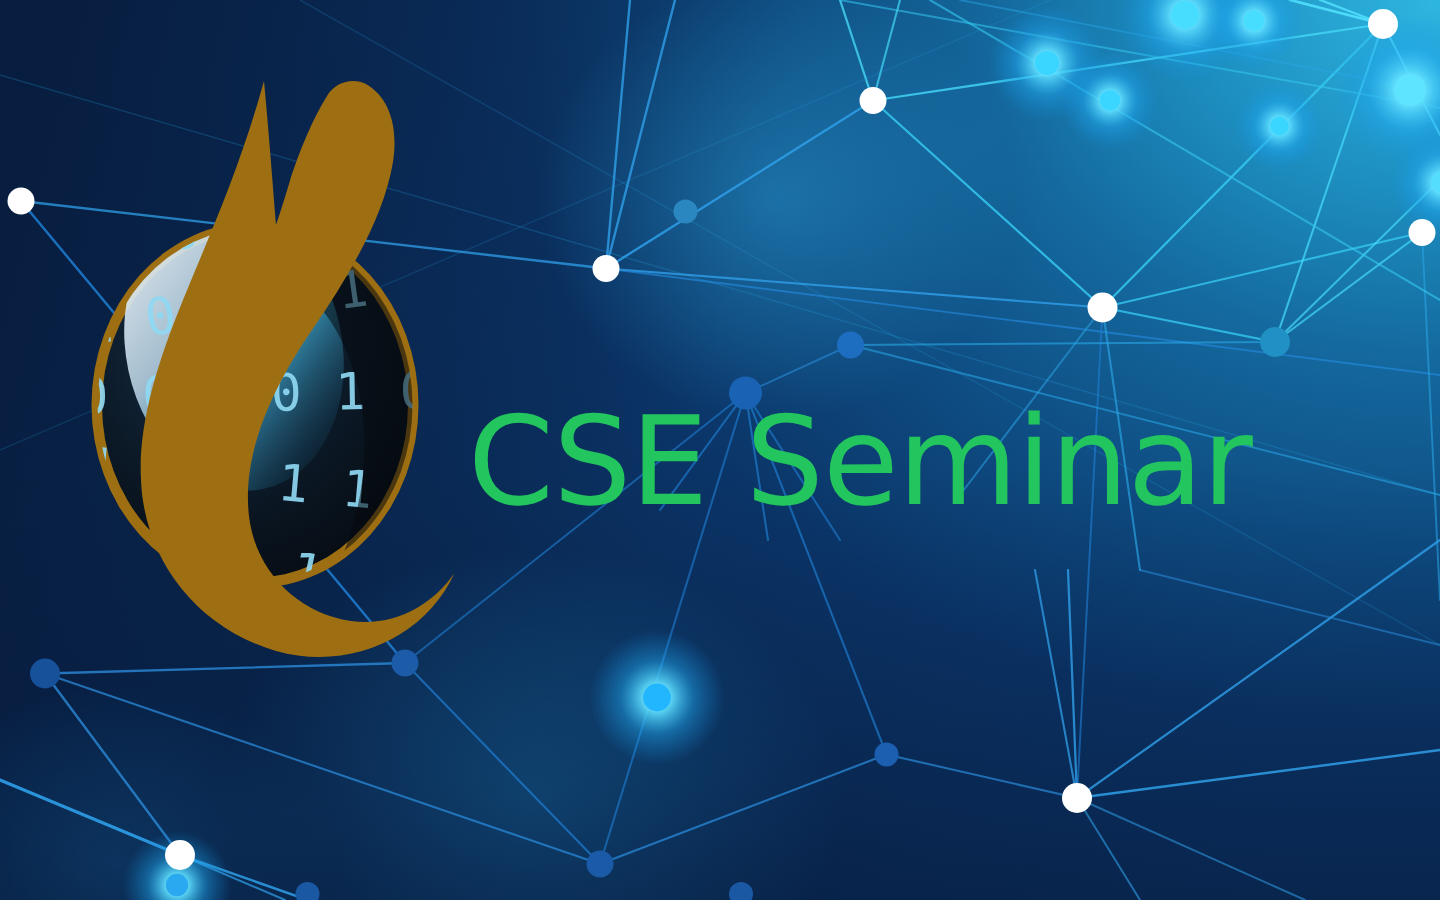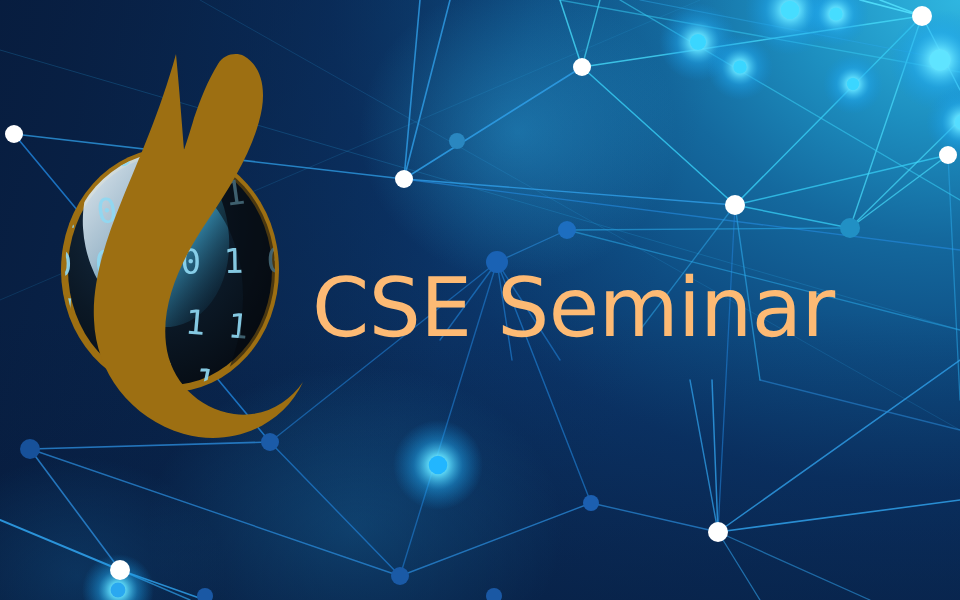--- a/index.html
+++ b/index.html
@@ -72,21 +72,21 @@
   }
   
   #title {
     position: absolute;
     left: 312px;
     top: 268px;
     font-family: "DejaVu Sans", "Liberation Sans", sans-serif;
     font-size: 82px;
     font-weight: 400;
     letter-spacing: -0.5px;
-    color: #fdba74;
+    color: #22c55e;
     line-height: 1.0;
     white-space: nowrap;
     text-rendering: geometricPrecision;
   }
   
   #logo {
     position: absolute;
     left: 48px;
     top: 52px;
     width: 270px;

